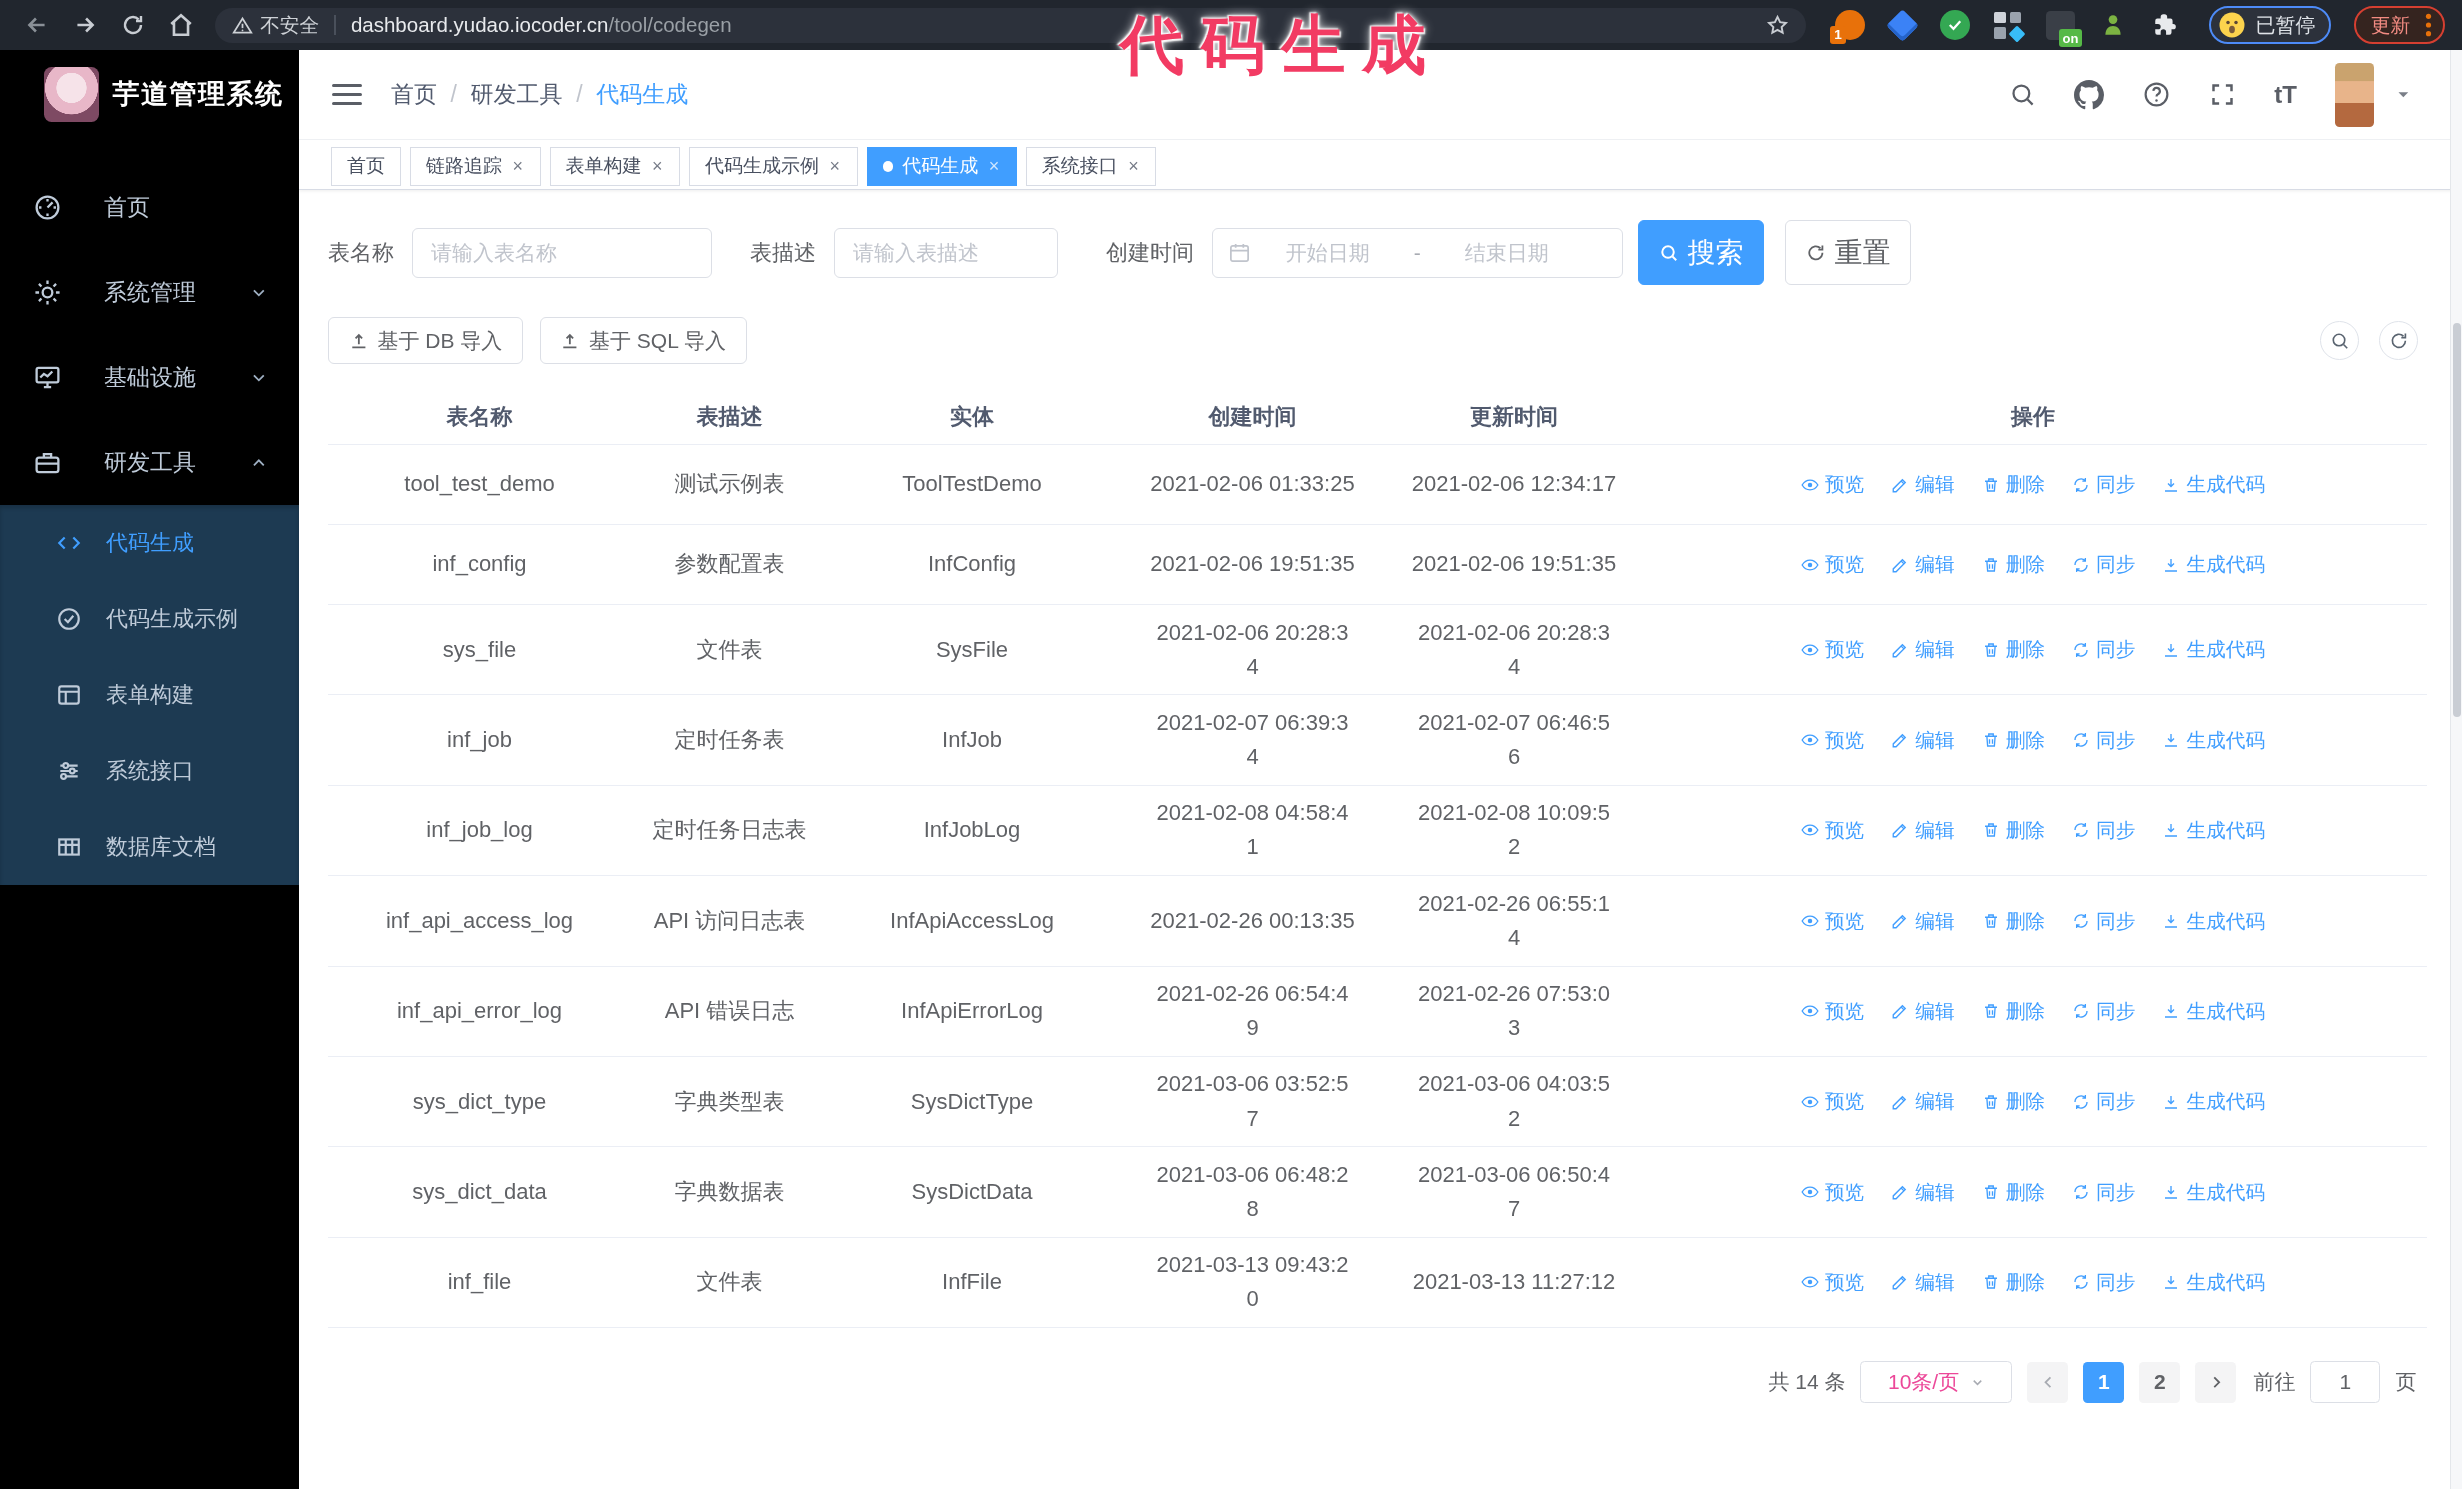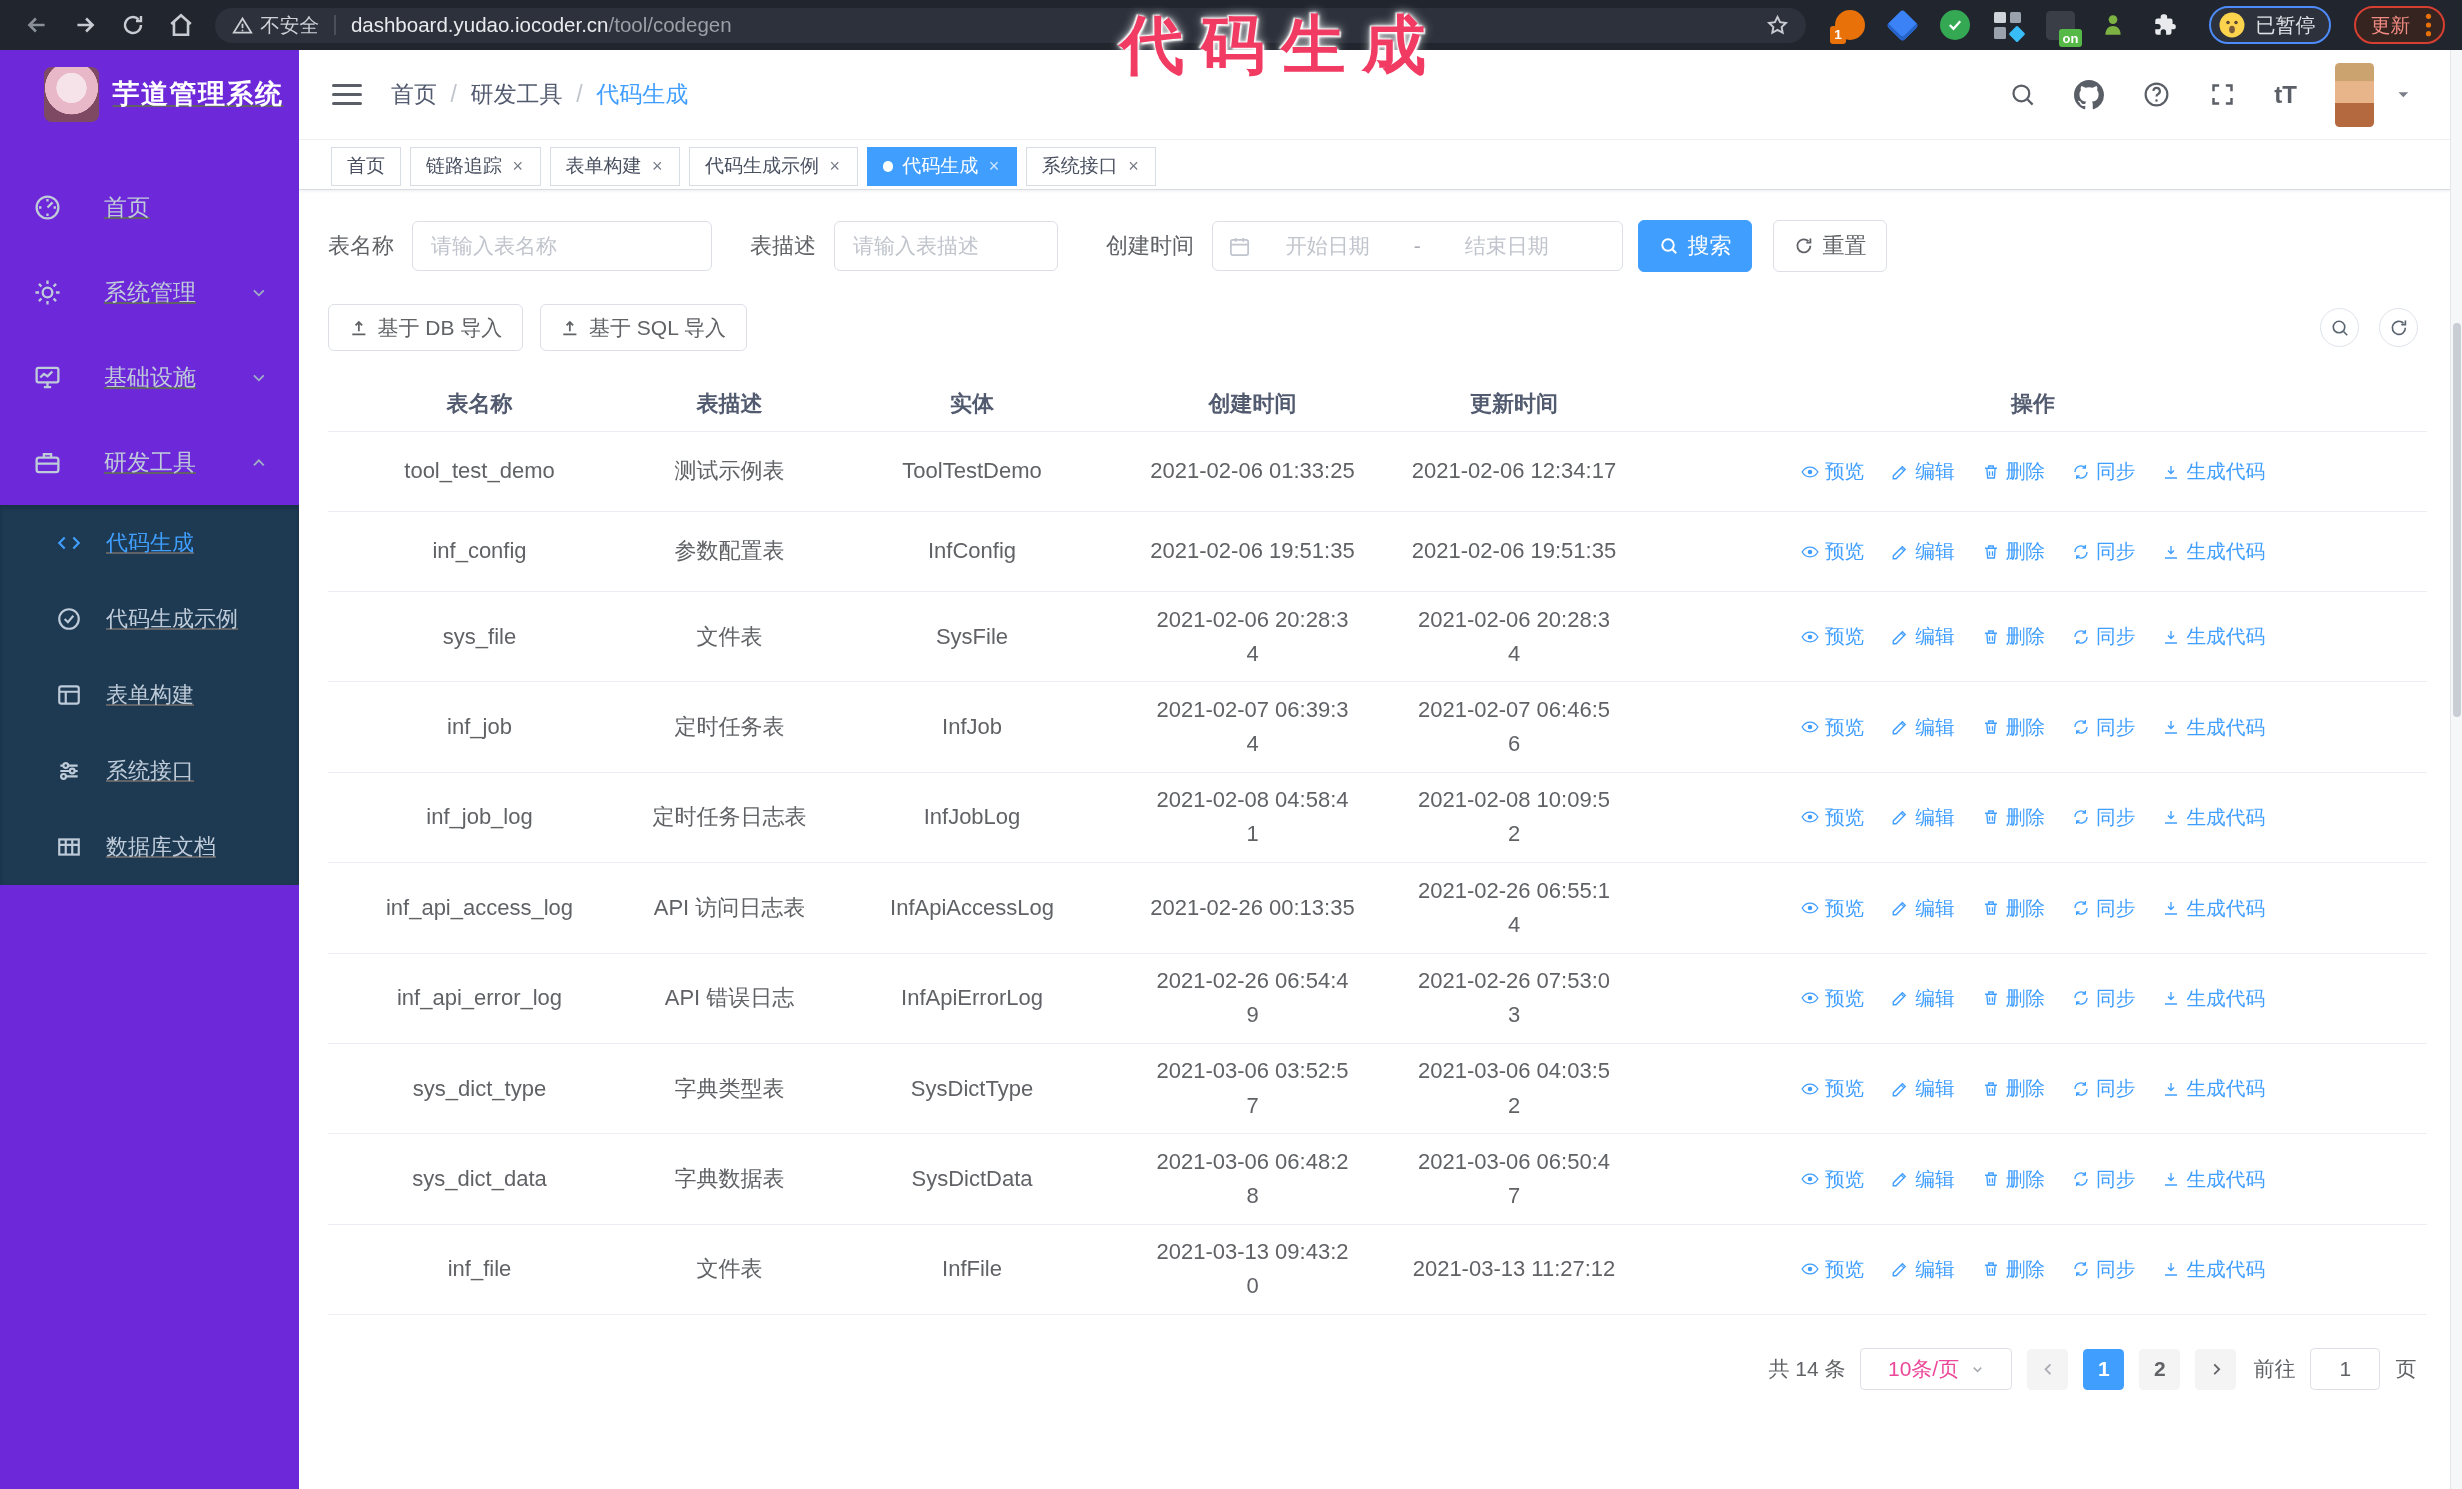--- a/index.html
+++ b/index.html
@@ -53,21 +53,21 @@
   
   .annotation{
     position:absolute; left:1120px; top:1.5px; z-index:99;
     font-size:64px; font-weight:bold; letter-spacing:16.7px; color:#f23b63;
     text-shadow:0 0 4.5px #fff, 0 0 10.6px #fff, 1.5px 1.5px 1.5px rgba(255,255,255,.95), -1.5px -1.5px 1.5px rgba(255,255,255,.95);
     pointer-events:none; font-family:"Liberation Sans","DejaVu Sans",sans-serif;
   }
 
   
   .app{ position:absolute; top:50px; left:0; width:2462px; height:1440px; display:flex; }
-  .sidebar{ width:299px; background:#6d28d9; flex-shrink:0; display:flex; flex-direction:column;text-decoration:underline; }
+  .sidebar{ width:299px; background:#000000; flex-shrink:0; display:flex; flex-direction:column; }
   .logo-row{ height:88px; display:flex; align-items:center; gap:13.6px; padding-left:44px; }
   .logo-img{ width:55px; height:55px; border-radius:7.6px;
     background:radial-gradient(circle at 50% 38%, #f6e3e9 0 34%, #e8b7c8 35% 60%, #7e4a63 61% 100%); }
   .logo-title{ color:#fff; font-size:27px; font-weight:bold; letter-spacing:1.5px; white-space:nowrap;}
   .menu{ margin-top:27px; }
   .m-item{ height:85px; display:flex; align-items:center; padding:0 30px 0 33px; color:#bfcbd9; font-size:23px; cursor:pointer;}
   .m-item .mi-ico{ width:30px; margin-right:41px; color:#bfcbd9;}
   .m-item .chev{ margin-left:auto; color:#9fb0c3;}
   .submenu{ background:#1d3a52; box-shadow:inset 0 3px 4.5px rgba(0,0,0,.18);}
   .s-item{ height:76px; display:flex; align-items:center; padding-left:56px; color:#bfcbd9; font-size:22px; cursor:pointer;}
@@ -105,21 +105,21 @@
   .content{ padding:30px 35px 0 29px; }
   .filter-row{ display:flex; align-items:center; }
   .f-label{ font-size:22px; color:#606266; margin-right:18px; white-space:nowrap;}
   .inp{ height:50px; border:0.8px solid #dcdfe6; border-radius:6px; font-size:21px; color:#606266; padding:0 18px; background:#fff;}
   .inp::placeholder{ color:#c0c4cc; }
   .inp.name{ width:300px; }
   .inp.desc{ width:224px; margin-right:0;}
   .date-range{ width:411px; height:50px; border:0.8px solid #dcdfe6; border-radius:6px; display:flex; align-items:center;
     padding:16px 15px; gap:18px; color:#c0c4cc; font-size:21px; white-space:nowrap;}
   .date-range .sep{ color:#a8abb2; }
-  .btn{ height:52px; border-radius:6px; display:inline-flex; align-items:center; gap:9px; font-size:22px;
+  .btn{ height:65px; border-radius:6px; display:inline-flex; align-items:center; gap:9px; font-size:28px;
     padding:0 19.7px; cursor:pointer; border:0.8px solid #dcdfe6; background:#fff; color:#606266; white-space:nowrap;}
   .btn.primary{ background:#409eff; border-color:#409eff; color:#fff;}
   .toolbar-row{ margin-top:32px; display:flex; align-items:center; }
   .btn.import{ height:47px; font-size:21px; }
   .circle-btns{ margin-left:auto; display:flex; gap:19.7px; margin-right:9px;}
   .cbtn{ width:39px; height:39px; border-radius:50%; border:0.8px solid #dfe3ea; display:flex; align-items:center;
     justify-content:center; color:#5a6470; background:#fff; cursor:pointer;}
 
   
   .table{ margin-top:26px; }

